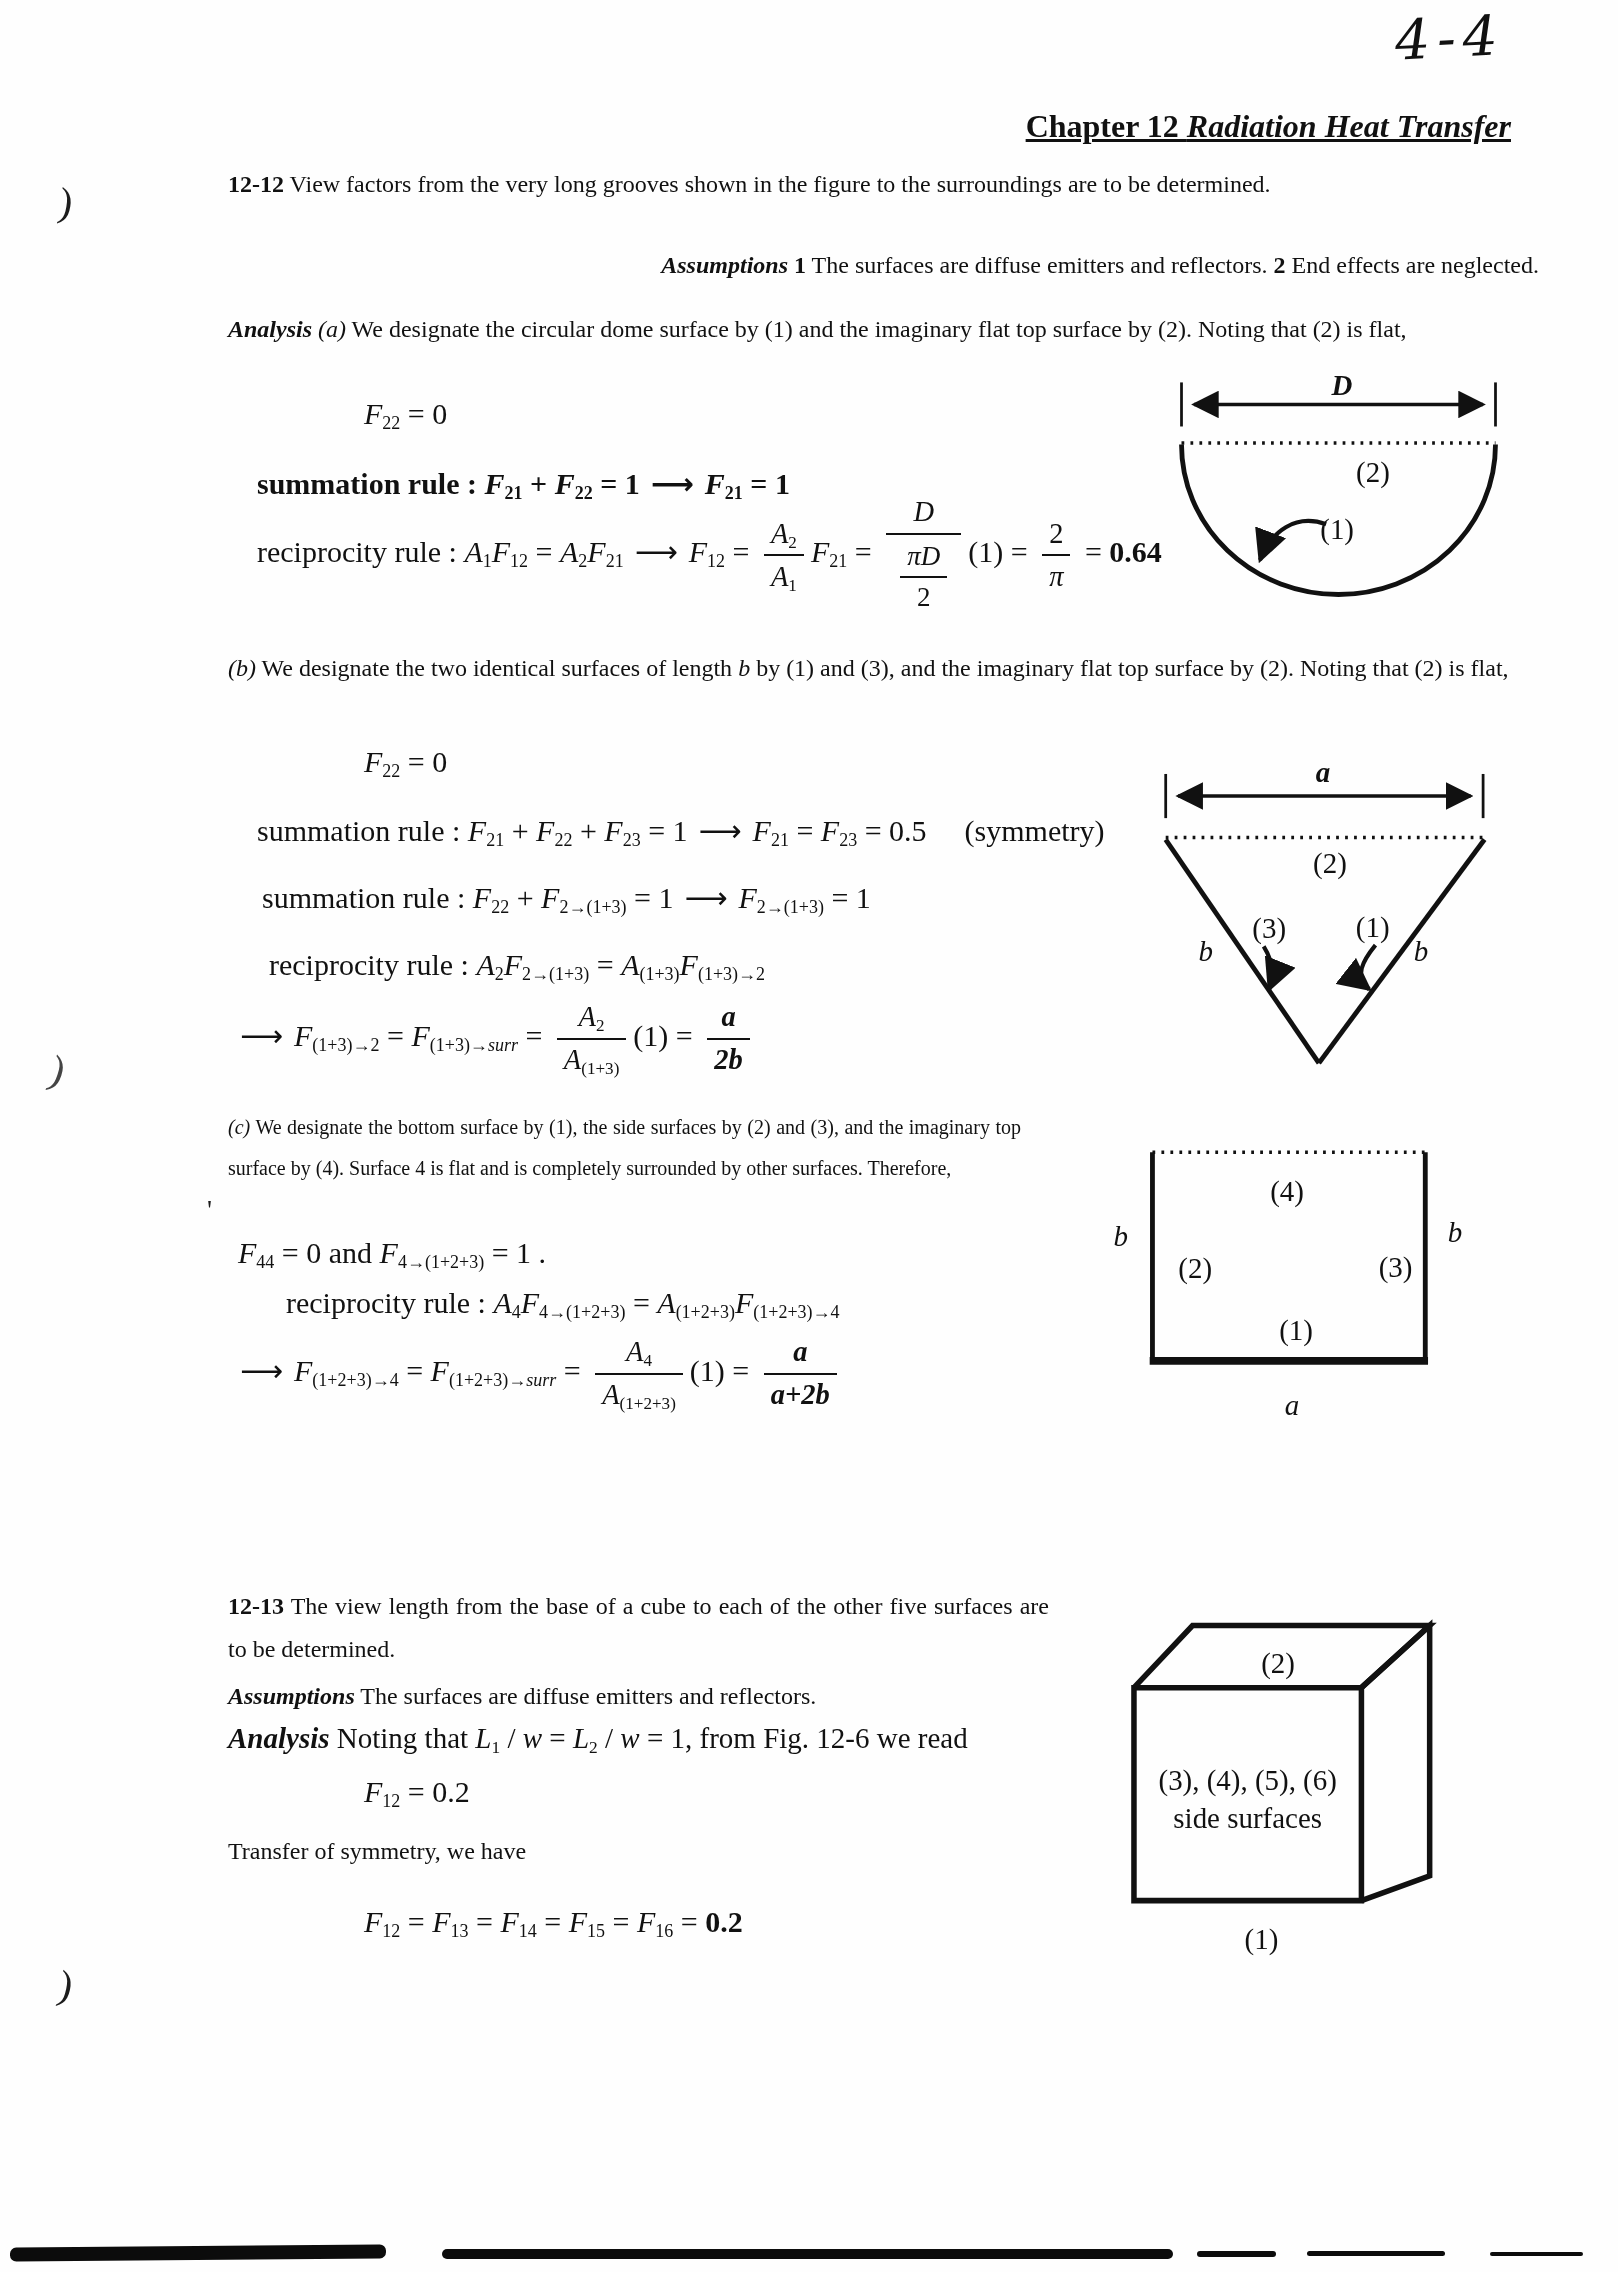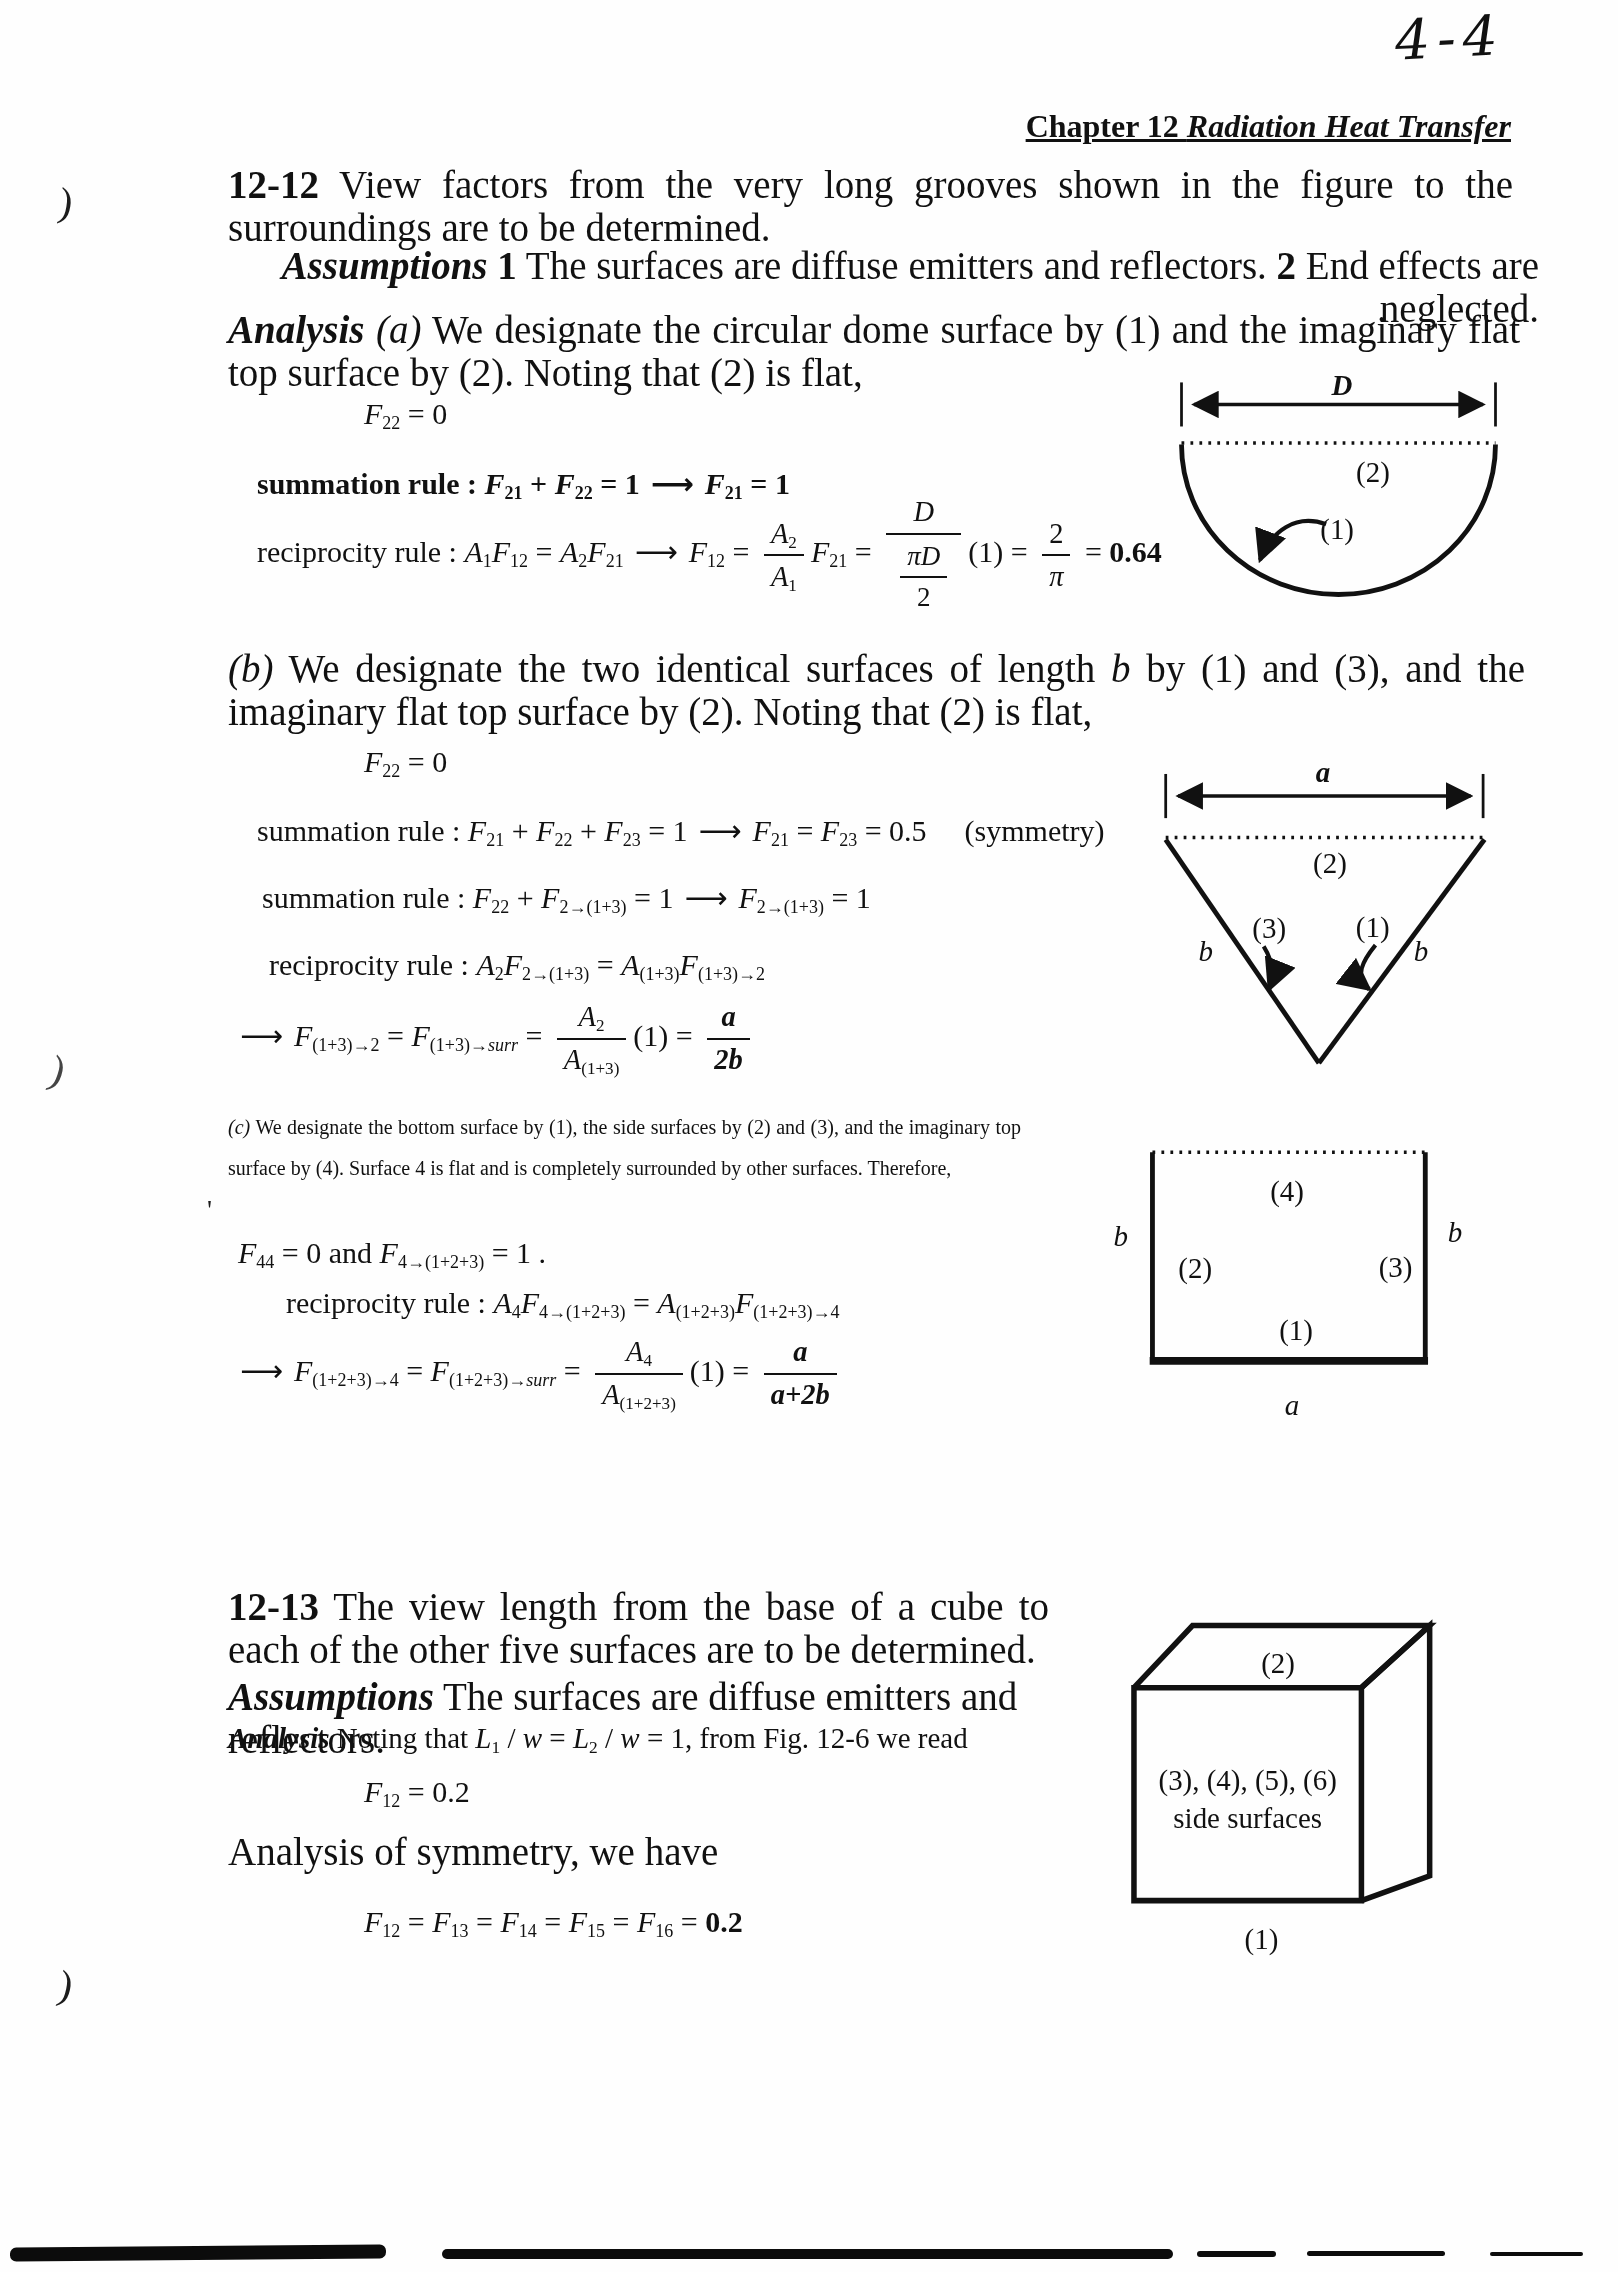--- a/index.html
+++ b/index.html
@@ -1,19 +1,19 @@
 <!DOCTYPE html>
 <html style="font-size:11px"><head>
 <meta charset="utf-8">
 <style>
   html,body{margin:0;padding:0;background:#d9d9d9;}
   #page{position:relative;width:1619px;height:2273px;background:#fefefe;
         font-family:"Liberation Serif","DejaVu Serif",serif;color:#111;overflow:hidden;}
   .abs{position:absolute;}
-  .para{font-size:39px;line-height:43px;text-align:justify;}
+  .para{font-size:24px;line-height:43px;text-align:justify;}
   .eq{font-size:30px;line-height:1.2;white-space:nowrap;}
   .t-r{font-style:normal;}
   .t-i{font-style:italic;}
   .t-b{font-weight:700;}
   .t-bi{font-weight:700;font-style:italic;}
   .t-ar{font-family:"DejaVu Sans","DejaVu Serif",sans-serif;padding:0 11px;}
   .t-rg{margin-left:38px;margin-top:12px;}
   sub{font-size:.6em;line-height:0;vertical-align:-0.3em;}
   .frac{display:inline-block;vertical-align:middle;text-align:center;margin:0 7px;font-size:.95em;}
   .fnum{display:block;border-bottom:2.1px solid #111;padding:1.4px 7px 3.4px;}
@@ -130,21 +130,21 @@
   </svg>
 
   <div class="abs para" style="left:228px;top:1585px;width:821px;"><span class="t-b">12-13</span><span class="t-r"> The view length from the base of a cube to each of the other five surfaces are to be determined.</span></div>
 
   <div class="abs para" style="left:228px;top:1675px;width:897px;text-align:left;"><span class="t-bi">Assumptions</span><span class="t-r"> The surfaces are diffuse emitters and reflectors.</span></div>
 
   <div class="abs eq" style="left:228px;top:1721px;font-size:29px;"><span class="t-bi">Analysis </span><span class="t-r">Noting that  </span><span class="t-i">L</span><sub class="t-r">1</sub><span class="t-r"> / </span><span class="t-i">w</span><span class="t-r"> = </span><span class="t-i">L</span><sub class="t-r">2</sub><span class="t-r"> / </span><span class="t-i">w</span><span class="t-r"> = 1, from Fig. 12-6 we read</span></div>
 
   <div class="abs eq" style="left:364px;top:1774px;"><span class="t-i">F</span><sub class="t-r">12</sub><span class="t-r"> = 0.2</span></div>
 
-  <div class="abs para" style="left:228px;top:1830px;width:621px;text-align:left;"><span class="t-r">Analysis of symmetry, we have</span></div>
+  <div class="abs para" style="left:228px;top:1830px;width:621px;text-align:left;"><span class="t-r">Transfer of symmetry, we have</span></div>
 
   <div class="abs eq" style="left:364px;top:1904px;"><span class="t-i">F</span><sub class="t-r">12</sub><span class="t-r"> = </span><span class="t-i">F</span><sub class="t-r">13</sub><span class="t-r"> = </span><span class="t-i">F</span><sub class="t-r">14</sub><span class="t-r"> = </span><span class="t-i">F</span><sub class="t-r">15</sub><span class="t-r"> = </span><span class="t-i">F</span><sub class="t-r">16</sub><span class="t-r"> = </span><span class="t-b">0.2</span></div>
 
   <svg style="left:1104px;top:1587px;" width="428" height="386" viewBox="0 0 620 560">
     <path d="M43,146 H373 V455 H43 Z" fill="none" stroke="#111" stroke-width="8"></path>
     <path d="M43,146 L128,56 H472 L373,146" fill="none" stroke="#111" stroke-width="8"></path>
     <path d="M373,146 L472,56 V419 L373,455" fill="none" stroke="#111" stroke-width="8"></path>
     <text x="252" y="125" text-anchor="middle">(2)</text>
     <text x="208" y="295" text-anchor="middle">(3), (4), (5), (6)</text>
     <text x="208" y="350" text-anchor="middle">side surfaces</text>

